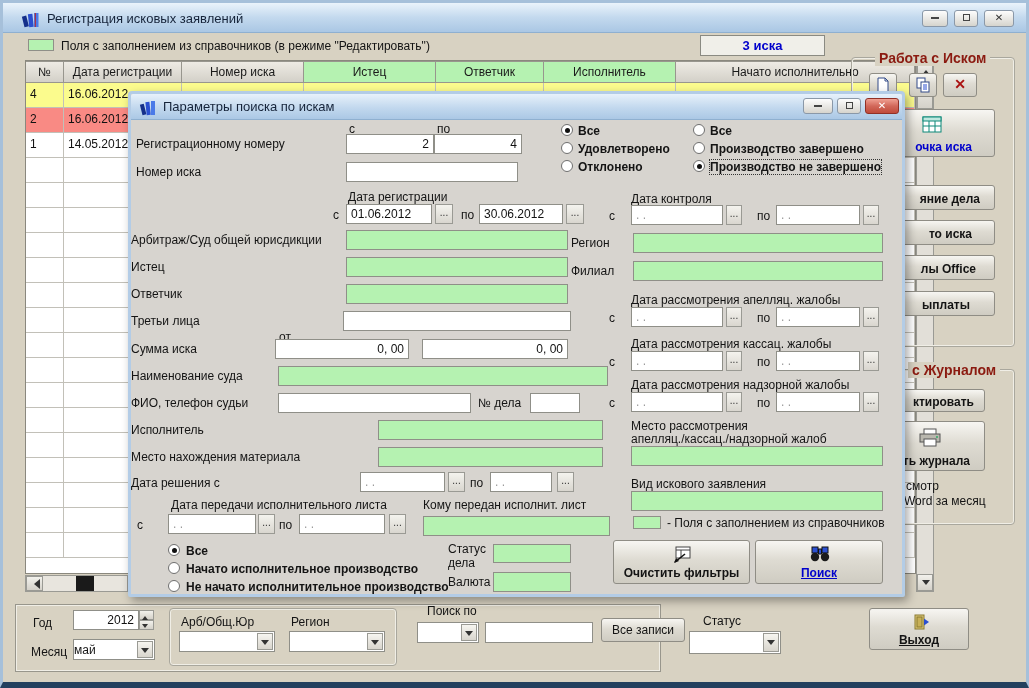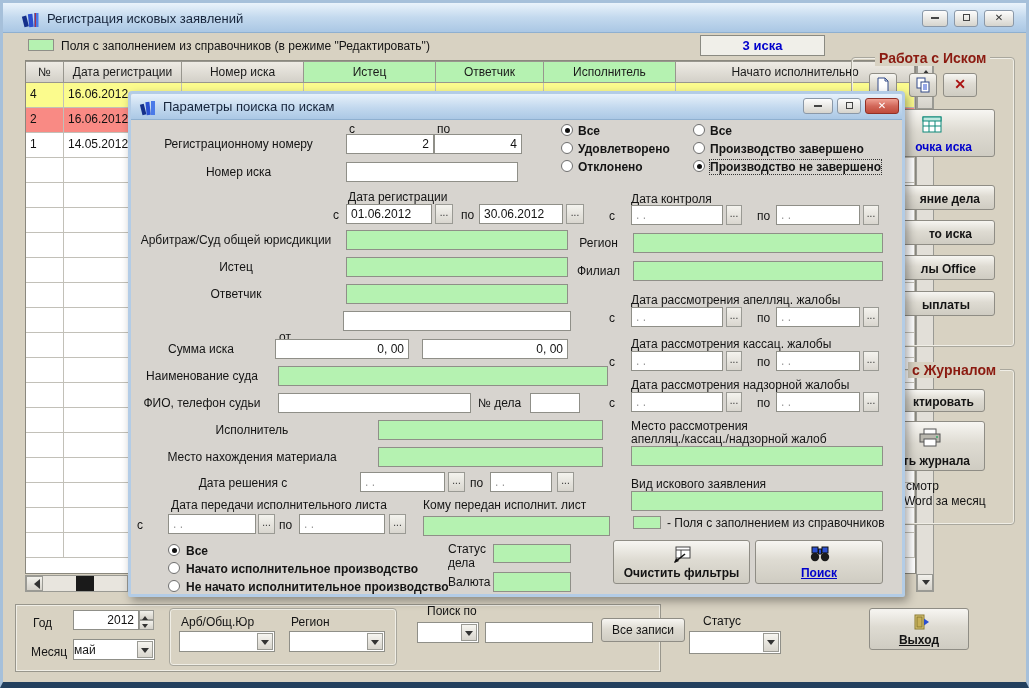--- a/index.html
+++ b/index.html
@@ -1,21 +1,21 @@
 <!DOCTYPE html>
 <html><head>
 <meta charset="utf-8">
 <style>
   html,body{margin:0;padding:0;background:#9aa7b4;}
   *{box-sizing:border-box;}
   #screen{position:relative;width:1029px;height:688px;font-family:"Liberation Sans",sans-serif;
     background:#d8d2c2;border:3px solid #a6c0da;border-bottom:6px solid #23405e;overflow:hidden;}
   .abs{position:absolute;}
   .lbl{font-size:12px;color:#141414;white-space:nowrap;line-height:14px;}
-  .rlbl{text-align:center;}
+  .rlbl{text-align:left;}
   .b{font-weight:bold;}
   .inp{background:#fff;border:1px solid #8f8f88;font-size:12px;color:#111;padding:2px 4px;line-height:14px;overflow:hidden;white-space:nowrap;}
   .green{background:#b5f2b1;}
   .rt{text-align:right;}
   .din{color:#9a9a9a;}
   .dots{background:linear-gradient(#f4f3ee,#d9d6cf);border:1px solid #9a9a94;font-size:10px;color:#333;text-align:center;line-height:16px;}
   .btn{background:linear-gradient(#f7f6f2,#dedbd2 45%,#cfccc2);border:1px solid #8f8d85;border-radius:3px;
        font-size:12px;color:#141414;text-align:center;cursor:default;}
   .titlebar{left:0;top:0;width:100%;height:30px;background:linear-gradient(#eaf3fb,#c3d9ee 50%,#aac7e4);border-bottom:1px solid #8fb0d0;}
   .title-text{font-size:13px;color:#16243a;}
@@ -413,20 +413,21 @@
     <span class="abs lbl" style="left:330px;top:114px">по</span>
     <div class="abs inp" style="left:348px;top:110px;width:84px;height:20px">30.06.2012</div>
     <div class="abs dots" style="left:435px;top:110px;width:18px;height:20px">...</div>
 
     <span class="abs lbl rlbl" style="left:0;top:139px;width:210px">Арбитраж/Суд общей юрисдикции</span>
     <div class="abs inp green" style="left:215px;top:136px;width:222px;height:20px"></div>
     <span class="abs lbl rlbl" style="left:0;top:166px;width:210px">Истец</span>
     <div class="abs inp green" style="left:215px;top:163px;width:222px;height:20px"></div>
     <span class="abs lbl rlbl" style="left:0;top:193px;width:210px">Ответчик</span>
     <div class="abs inp green" style="left:215px;top:190px;width:222px;height:20px"></div>
+    <span class="abs lbl rlbl" style="left:0;top:220px;width:207px">Третьи лица</span>
     <div class="abs inp" style="left:212px;top:217px;width:228px;height:20px"></div>
 
     <span class="abs lbl" style="left:148px;top:236px">от</span>
     <span class="abs lbl" style="left:295px;top:248px">до</span>
     <span class="abs lbl rlbl" style="left:0;top:248px;width:140px">Сумма иска</span>
     <div class="abs inp rt" style="left:144px;top:245px;width:134px;height:20px">0, 00</div>
     <div class="abs inp rt" style="left:291px;top:245px;width:146px;height:20px">0, 00</div>
 
     <span class="abs lbl rlbl" style="left:0;top:275px;width:142px">Наименование суда</span>
     <div class="abs inp green" style="left:147px;top:272px;width:330px;height:20px"></div>

